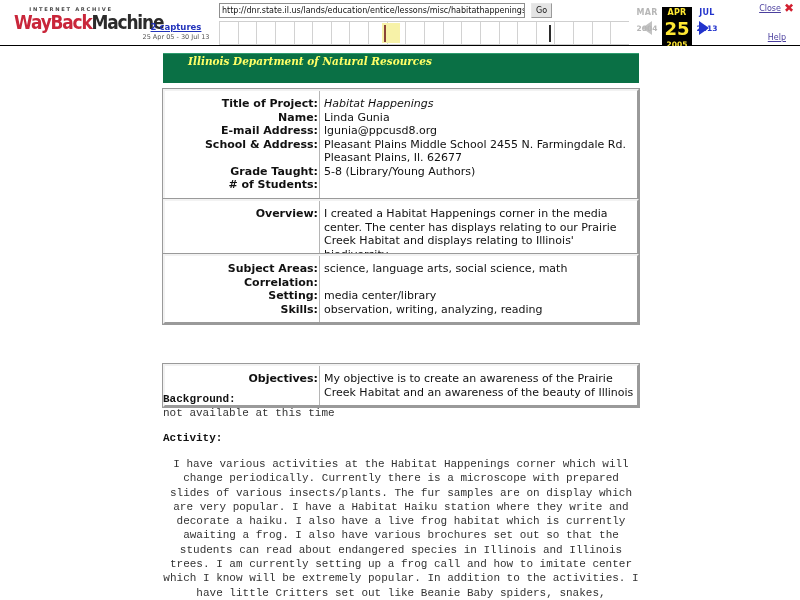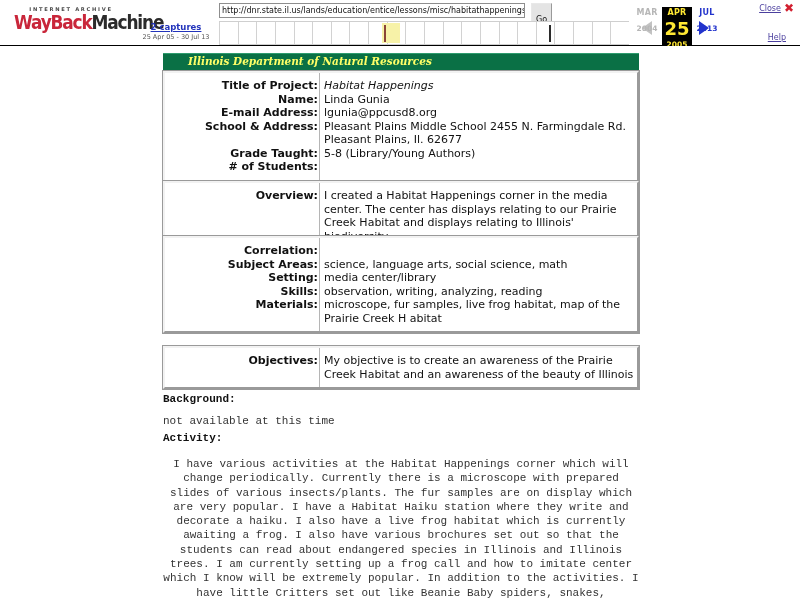--- a/index.html
+++ b/index.html
@@ -113,21 +113,21 @@
     min-width: 21px;
     box-sizing: border-box;
     border: 1px solid #9a9a9a;
     border-top-color: #e8e8e8;
     border-left-color: #e8e8e8;
     background: #e4e4e4;
     font-size: 8px;
     color: #111111;
     text-align: center;
     line-height: 13px;
-    padding: 9px 3px;
+    padding: 0 3px;
   }
 
   
   .wb-timeline {
     position: absolute;
     left: 219px;
     top: 21px;
     width: 410px;
     height: 22px;
     border: 1px solid #cfcfcf;
@@ -271,20 +271,21 @@
 
   .info-block {
     position: absolute;
     left: 163px;
     width: 476px;
     box-sizing: border-box;
     border: 2px solid;
     border-color: #f2f2f2 #9a9a9a #9a9a9a #f2f2f2;
     outline: 1px solid #9a9a9a;
     background: #ffffff;
+    margin-top: 18px;
   }
   .info-table {
     width: 100%;
     border-collapse: collapse;
     table-layout: fixed;
   }
   .info-table td {
     vertical-align: top;
     padding: 0;
   }
@@ -316,21 +317,21 @@
     font-size: 11px;
     line-height: 13.8px;
     color: #111111;
     font-family: Liberation Mono, monospace;
   }
   .sec-head {
     font-weight: bold;
     font-size: 11px;
     color: #111111;
   }
-  .sec-text { color: #333333; margin-top: 8px; }
+  .sec-text { color: #333333; }
   .activity-para {
     text-align: center;
     color: #333333;
     line-height: 14.3px;
   }
 </style>
 </head>
 <body>
 
 <div id="wayback-toolbar">
@@ -467,38 +468,34 @@
   </div>
 
   <div class="info-block" id="block-subject" style="top:190px;">
     <table class="info-table">
         <tbody id="tb-subject">
           <tr>
             <td class="blk-pad lbl"></td>
             <td class="blk-pad val"></td>
           </tr>
           <tr>
+            <td class="lbl">Subject Areas:</td>
+            <td class="val">science, language arts, social science, math</td>
+          </tr>
+          <tr>
             <td class="lbl">Correlation:</td>
             <td class="val"></td>
           </tr>
           <tr>
-            <td class="lbl">Subject Areas:</td>
-            <td class="val">science, language arts, social science, math</td>
-          </tr>
-          <tr>
             <td class="lbl">Setting:</td>
             <td class="val">media center/library</td>
           </tr>
           <tr>
             <td class="lbl">Skills:</td>
             <td class="val">observation, writing, analyzing, reading</td>
-          </tr>
-          <tr>
-            <td class="lbl">Materials:</td>
-            <td class="val">microscope, fur samples, live frog habitat, map of the Prairie Creek H abitat</td>
           </tr>
           <tr>
             <td class="blk-pad lbl"></td>
             <td class="blk-pad val"></td>
           </tr>
         </tbody>
       </table>
   </div>
 
   <div class="info-block" id="block-objectives" style="top:300px;">

